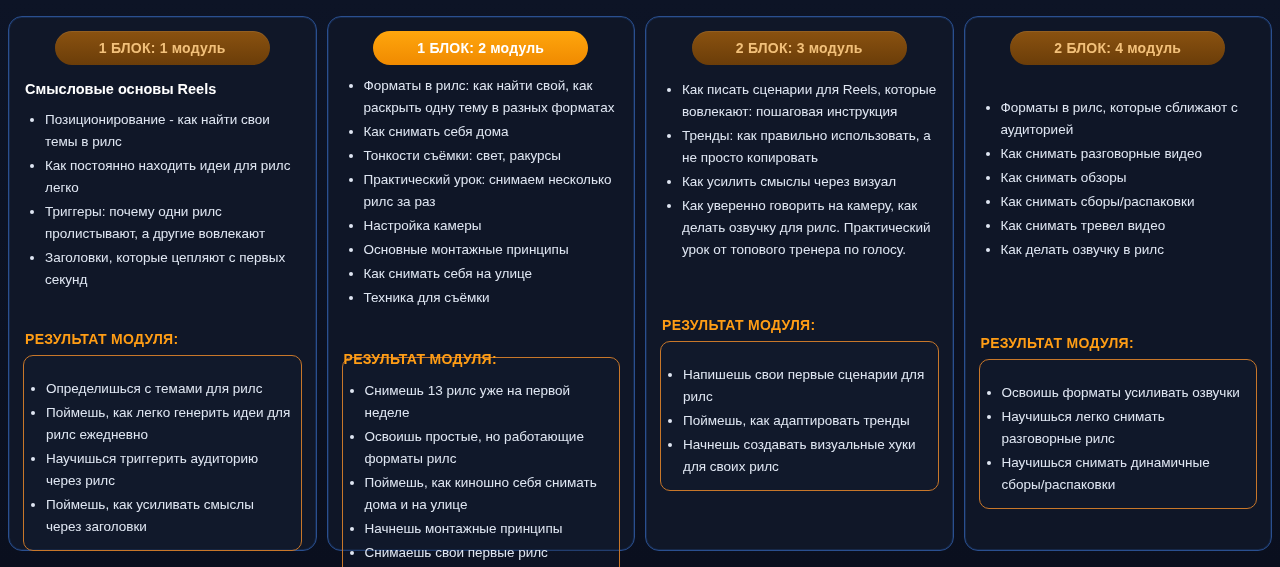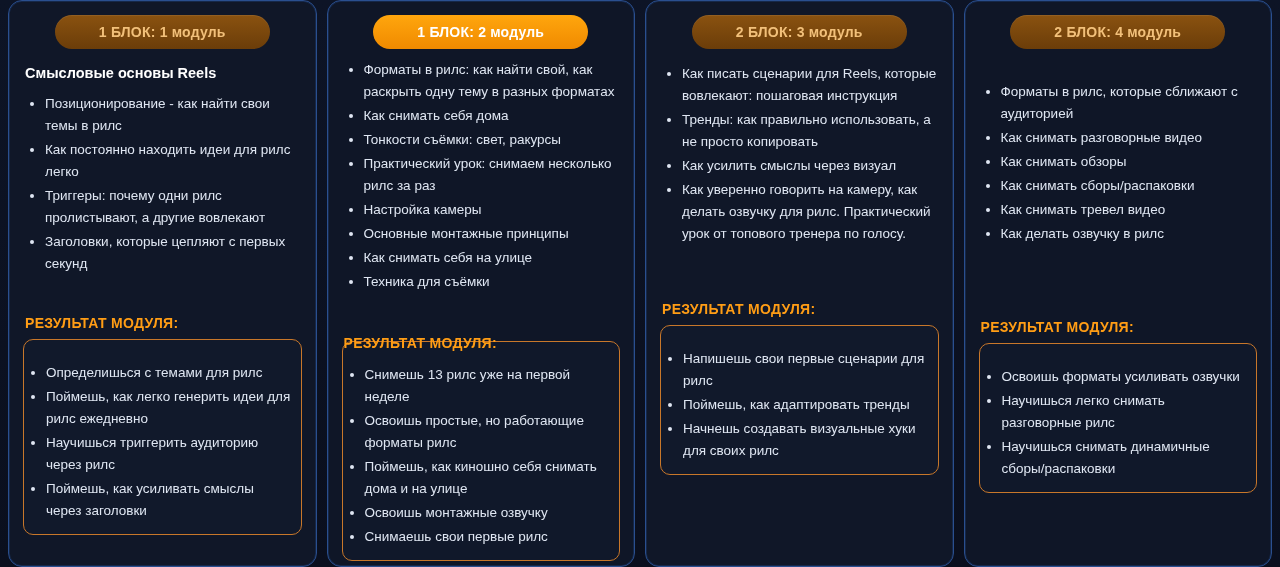--- a/index.html
+++ b/index.html
@@ -9,21 +9,21 @@
     background: #0b1020;
     font-family: "Liberation Sans", sans-serif;
     overflow: hidden;
   }
   .board {
     position: relative;
     width: 1280px; height: 567px;
     background: linear-gradient(180deg, #0d1426 0%, #0a0f1e 100%);
     display: flex;
     gap: 10px;
-    padding: 0 8px;
+    padding: 16px 8px;
   }
   .card {
     position: relative;
     flex: 1 1 0;
     background: #11182b;
     border: 1px solid #2a4f8f;
     border-radius: 14px;
     padding: 8px 14px 14px 14px;
     overflow: visible;
     box-shadow: 0 0 0 1px rgba(40,90,170,0.25) inset;
@@ -144,21 +144,21 @@
       <li>Основные монтажные принципы</li>
       <li>Как снимать себя на улице</li>
       <li>Техника для съёмки</li>
     </ul>
     <div class="result-title overlap-fix">РЕЗУЛЬТАТ МОДУЛЯ:</div>
     <div class="result-box">
       <ul class="bul">
         <li>Снимешь 13 рилс уже на первой неделе</li>
         <li>Освоишь простые, но работающие форматы рилс</li>
         <li>Поймешь, как киношно себя снимать дома и на улице</li>
-        <li>Освоишь монтажные озвучку</li>
+        <li>Начнешь монтажные принципы</li>
         <li>Снимаешь свои первые рилс</li>
       </ul>
     </div>
   </div>
 
   <div class="card c3">
     <div class="badge dark">2 БЛОК: 3 модуль</div>
     <ul class="bul first">
       <li>Как писать сценарии для Reels, которые вовлекают: пошаговая инструкция</li>
       <li>Тренды: как правильно использовать, а не просто копировать</li>

